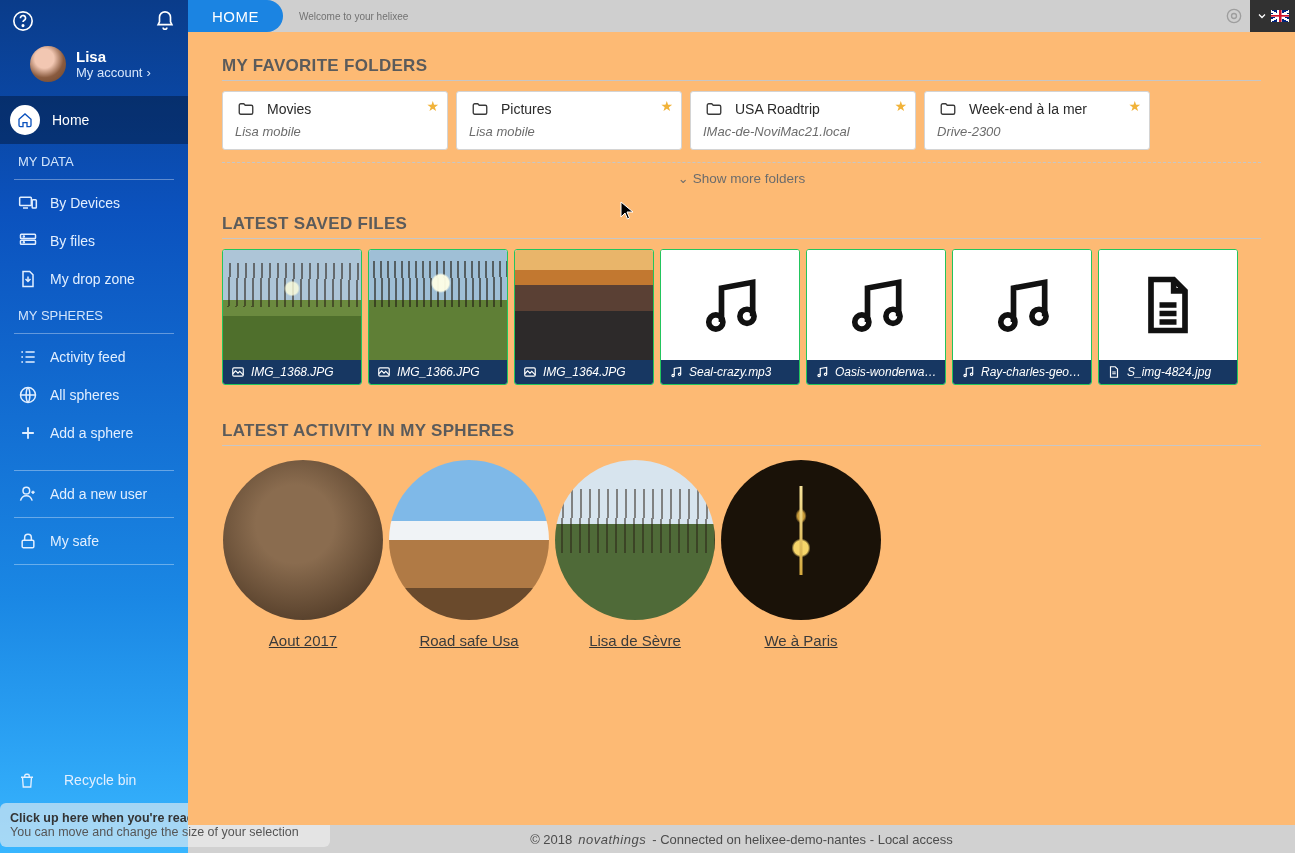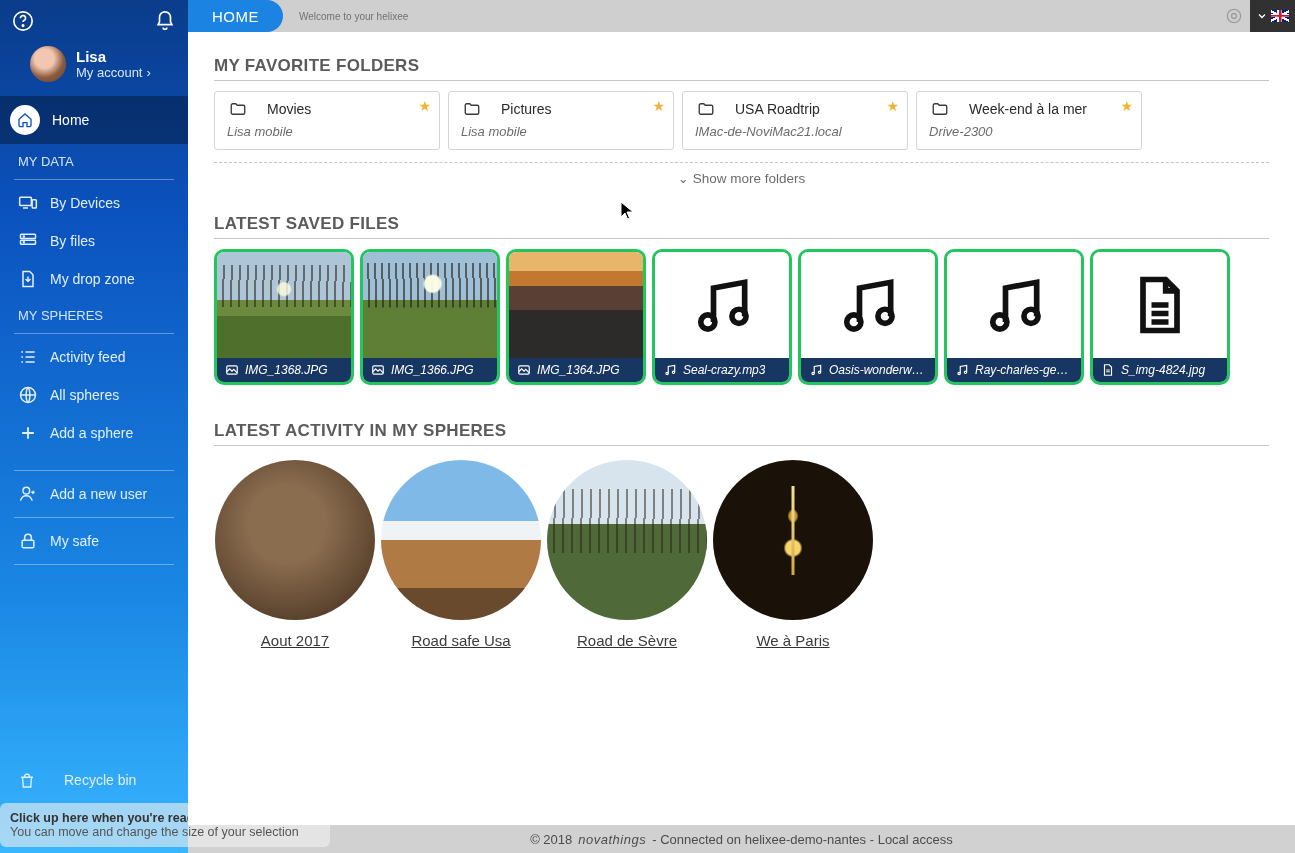--- a/index.html
+++ b/index.html
@@ -40,36 +40,36 @@
 .flag::before { background:
   linear-gradient(27deg, transparent 44%, #fff 44% 56%, transparent 56%),
   linear-gradient(-27deg, transparent 44%, #fff 44% 56%, transparent 56%),
   linear-gradient(#fff,#fff) center/100% 28% no-repeat,
   linear-gradient(#fff,#fff) center/28% 100% no-repeat; }
 .flag::after { background:
   linear-gradient(#cf142b,#cf142b) center/100% 14% no-repeat,
   linear-gradient(#cf142b,#cf142b) center/14% 100% no-repeat; }
 .lang-btn svg { width: 12px; height: 12px; color: #fff; }
 
-.content { flex: 1; overflow: auto; padding: 24px 26px 0; background: #ffffff; position: relative; }
+.content { flex: 1; overflow: auto; padding: 24px 34px 0; background: #fdba74; position: relative; }
 
 .section-h { font-size: 17px; color: #5b5b5b; letter-spacing: .3px; margin-bottom: 8px; border-bottom: 1px solid #c6c6c6; padding-bottom: 4px; }
 
 .folders { display: flex; gap: 8px; margin-top: 10px; }
 .folder-card { width: 226px; background: #fff; border: 1px solid #d4d4d4; border-radius: 3px; padding: 8px 12px 10px; position: relative; cursor: pointer; }
-.folder-head { display: flex; align-items: center; gap: 18px; color: #2a2a2a; }
+.folder-head { display: flex; align-items: center; gap: 10px; color: #2a2a2a; }
 .folder-head svg { width: 22px; height: 18px; color: #3a3a3a; }
 .folder-name { font-size: 14px; color: #2a2a2a; }
 .folder-sub { font-style: italic; font-size: 13px; color: #6c6c6c; margin-top: 6px; }
 .star { position: absolute; top: 6px; right: 8px; color: #f1b33a; font-size: 14px; }
 .show-more { text-align: center; color: #6c6c6c; font-size: 13.5px; margin: 12px 0 28px; border-top: 1px dashed #c6c6c6; padding-top: 8px; cursor: pointer; }
 .show-more .chev { margin-right: 4px; }
 
 .files { display: flex; gap: 6px; margin-top: 10px; margin-bottom: 36px; }
-.file-card { width: 140px; height: 136px; background: #fff; border: 3px solid #22c55e; border-radius: 10px; display: flex; flex-direction: column; overflow: hidden; cursor: pointer; }
+.file-card { width: 140px; height: 136px; background: #fff; border: 1px solid #22c55e; border-radius: 3px; display: flex; flex-direction: column; overflow: hidden; cursor: pointer; }
 .file-thumb { flex: 1; display: flex; align-items: center; justify-content: center; background: #fff; position: relative; }
 .file-thumb.img1 { background: linear-gradient(#adc5d7 0 45%, #6b8a3f 45% 60%, #4f6f2c 60% 100%); }
 .file-thumb.img1::after { content:""; position:absolute; inset:0; background:
   radial-gradient(circle at 50% 35%, rgba(255,255,220,0.8) 0 6px, transparent 8px),
   repeating-linear-gradient(92deg, transparent 0 6px, rgba(40,30,20,0.55) 6px 8px) 0 20%/100% 40% no-repeat; }
 .file-thumb.img2 { background: linear-gradient(#9fbfd6 0 45%, #5f7f36 45% 100%); }
 .file-thumb.img2::after { content:""; position:absolute; inset:0; background:
   radial-gradient(circle at 52% 30%, rgba(255,255,230,0.95) 0 8px, transparent 10px),
   repeating-linear-gradient(89deg, transparent 0 5px, rgba(35,30,20,0.6) 5px 7px) 0 18%/100% 42% no-repeat; }
 .file-thumb.img3 { background: linear-gradient(#e9b56a 0 18%, #c27830 18% 32%, #5a4034 32% 55%, #2d2a2a 55% 100%); }
@@ -403,21 +403,21 @@
         <div class="sphere">
             <div class="sphere-img s1"></div>
             <div class="sphere-label">Aout 2017</div>
           </div>
         <div class="sphere">
             <div class="sphere-img s2"></div>
             <div class="sphere-label">Road safe Usa</div>
           </div>
         <div class="sphere">
             <div class="sphere-img s3"></div>
-            <div class="sphere-label">Road de Sèvre</div>
+            <div class="sphere-label">Lisa de Sèvre</div>
           </div>
         <div class="sphere">
             <div class="sphere-img s4"></div>
             <div class="sphere-label">We à Paris</div>
           </div>
       </div>
 
       <div class="cursor"><svg viewBox="0 0 14 20">
             <path d="M1 1l0 15 4-4 2.5 6 2-1-2.5-6H13z" fill="#000" stroke="#fff" stroke-width="1"></path>
           </svg></div>

